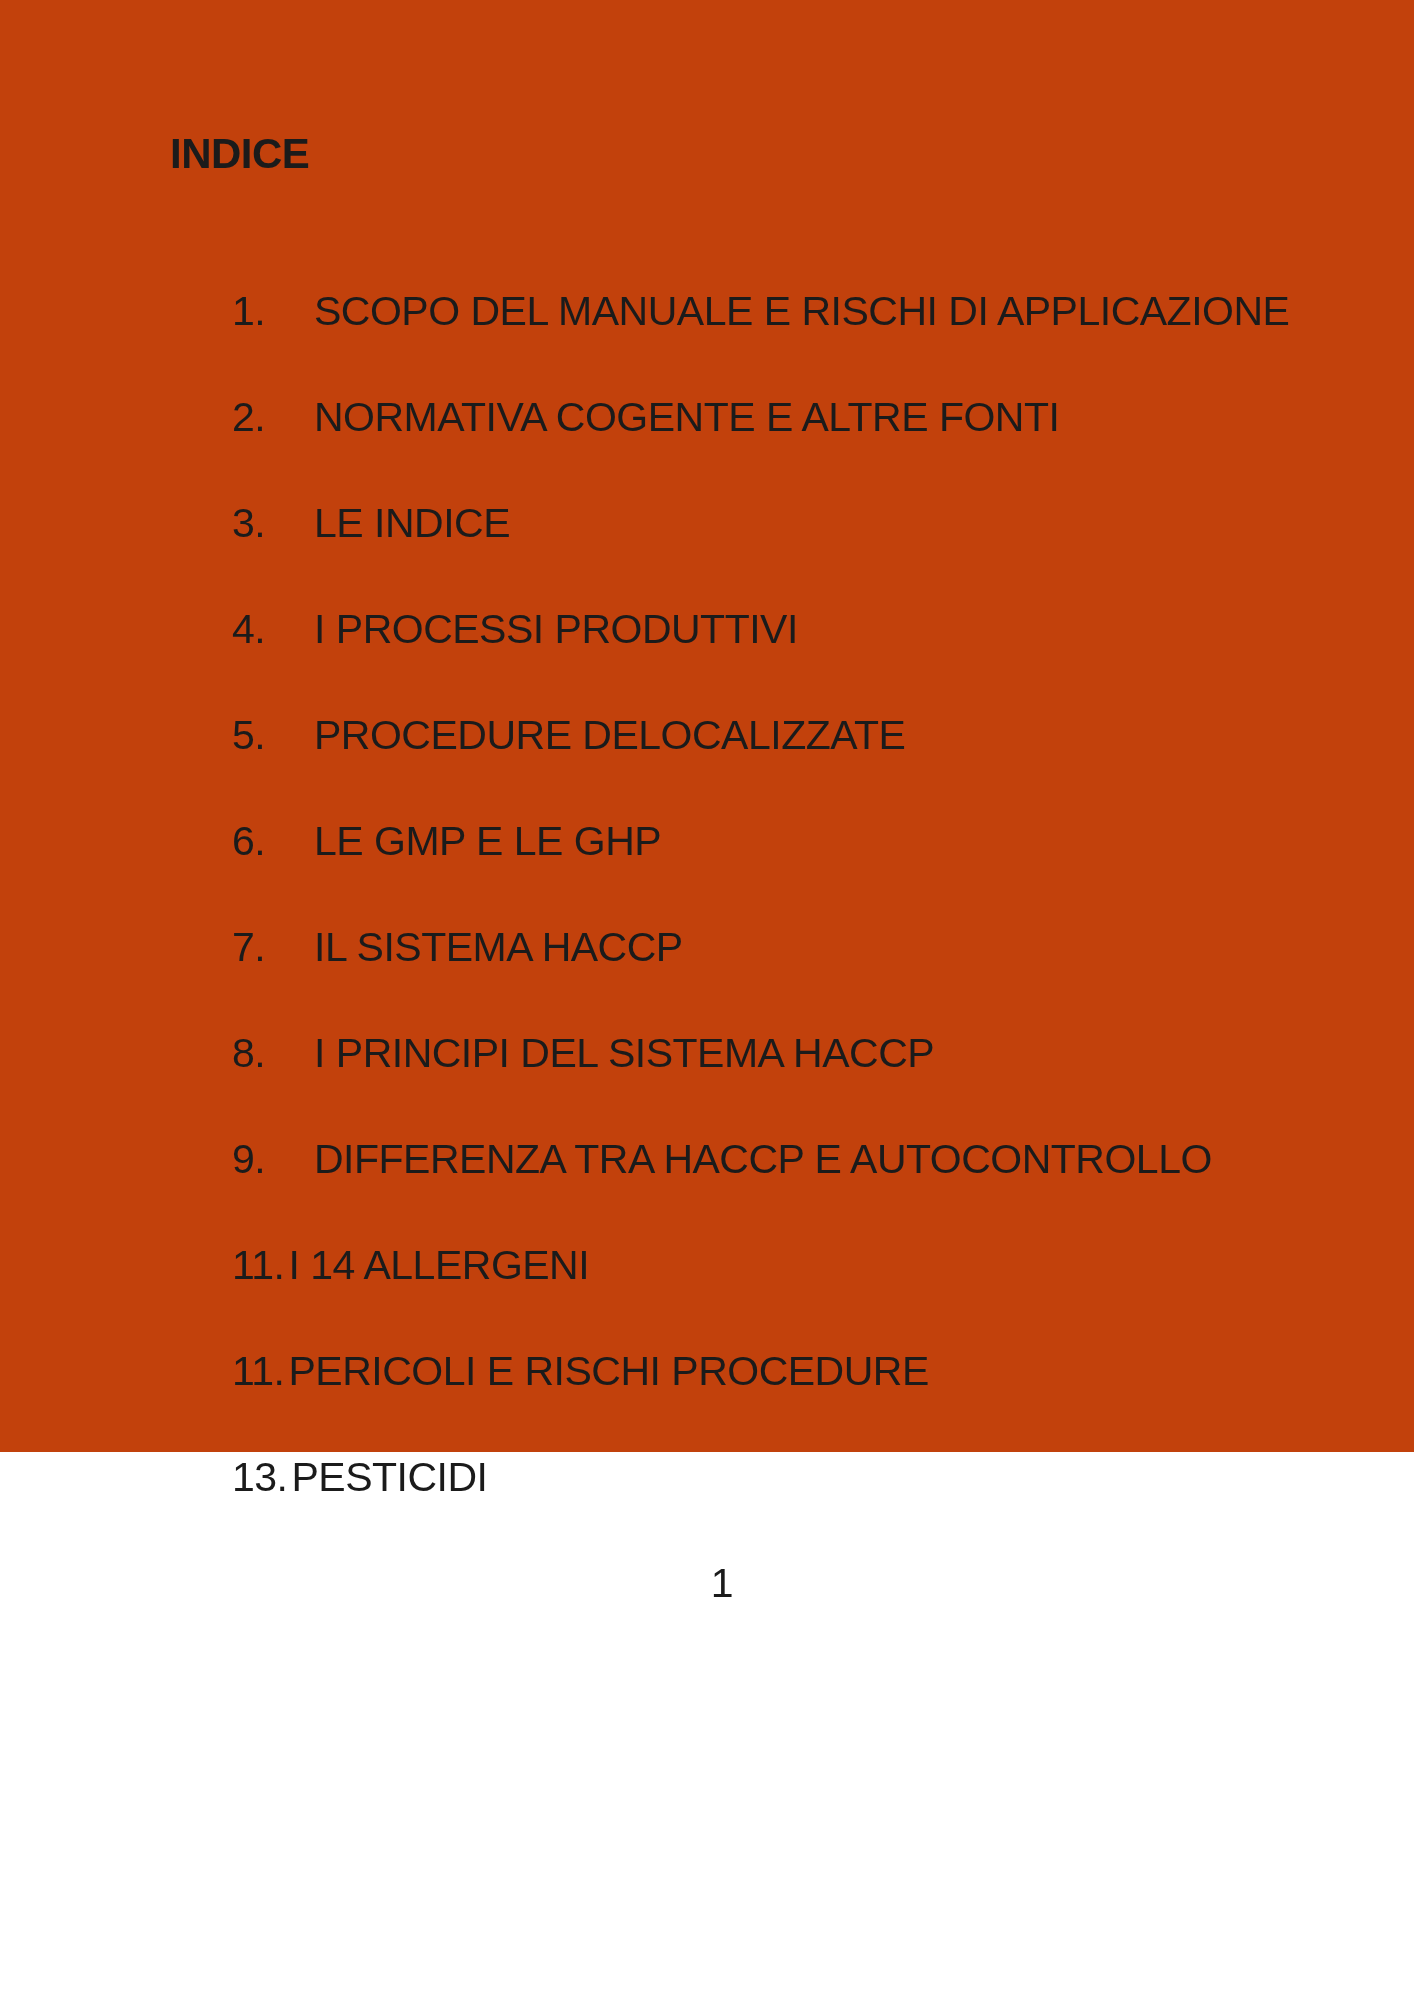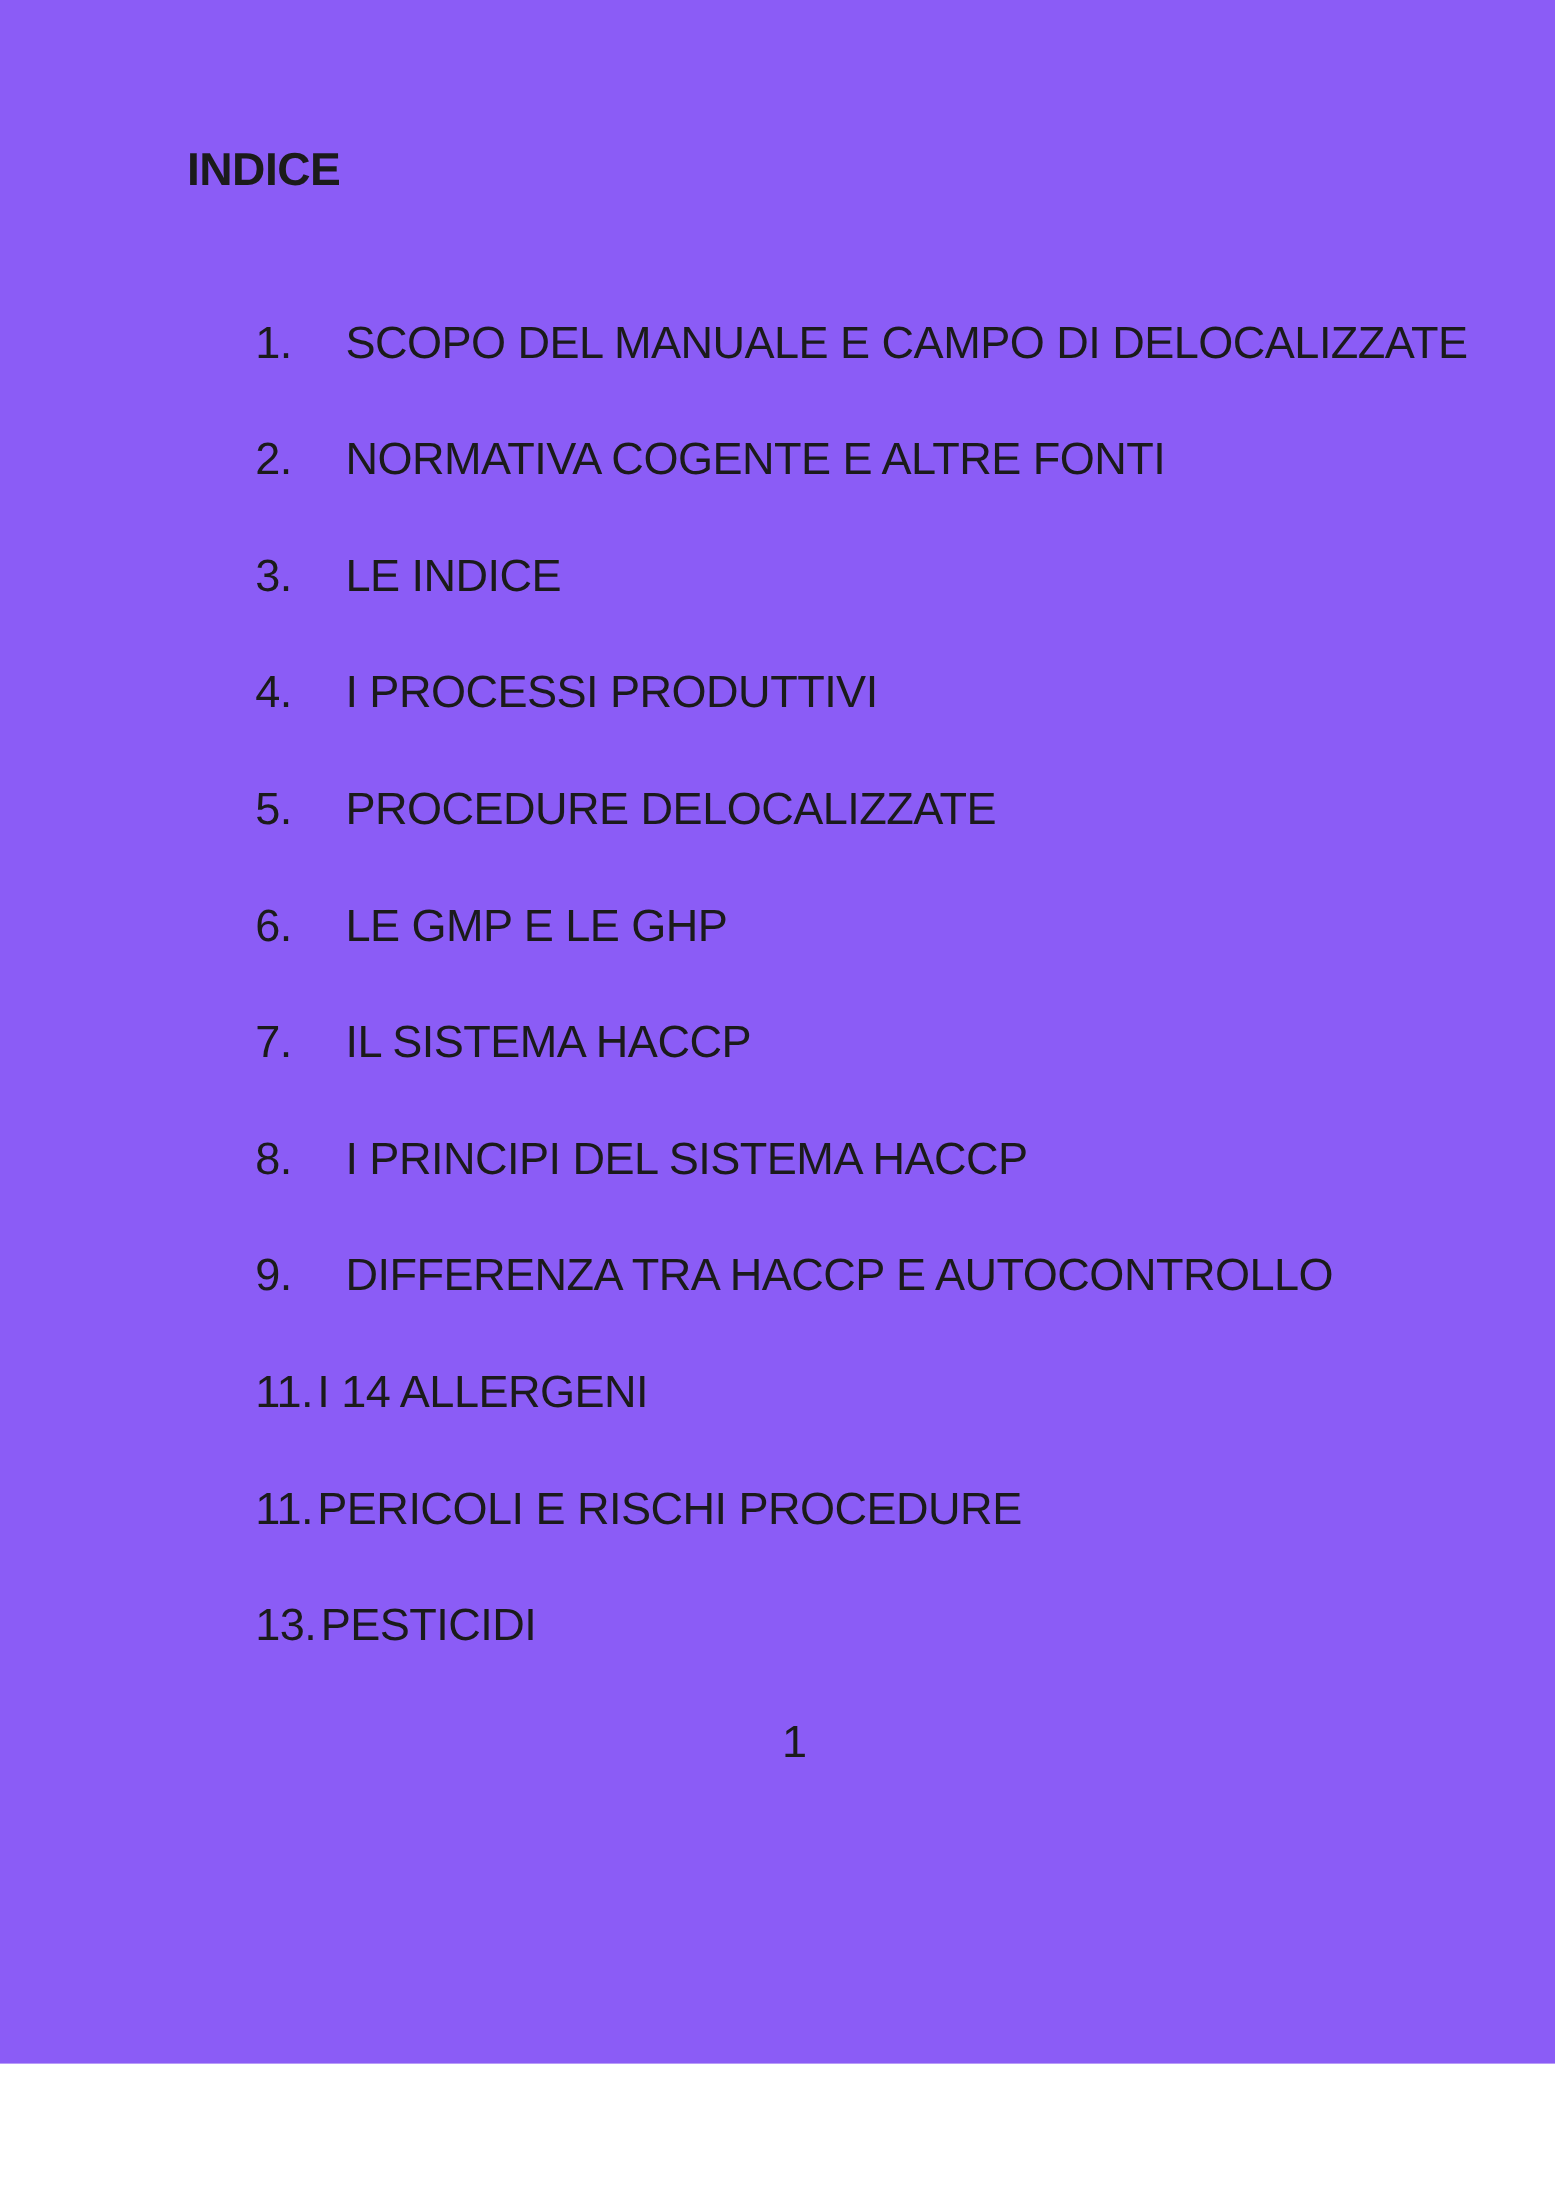--- a/index.html
+++ b/index.html
@@ -10,22 +10,22 @@
     width: 1414px;
     height: 2000px;
     background: #ffffff;
     overflow: hidden;
     font-family: "Liberation Sans", sans-serif;
     color: #1b1b1b;
   }
   .page {
     position: relative;
     width: 1414px;
-    height: 1876px;
-    background: #8b5cf6;
+    height: 1452px;
+    background: #c2410c;
   }
   .doc-title {
     margin: 0;
     padding: 130px 0 0 170px;
     font-size: 42px;
     line-height: 48px;
     font-weight: bold;
     letter-spacing: -0.5px;
   }
   .toc-list {
@@ -76,21 +76,21 @@
 </head>
 <body>
 
 <div class="page">
 
   <h1 class="doc-title">INDICE</h1>
 
   <ol class="toc-list">
     <li class="toc-item single">
       <span class="num">1.</span>
-      <span class="txt">SCOPO DEL MANUALE E CAMPO DI DELOCALIZZATE</span>
+      <span class="txt">SCOPO DEL MANUALE E RISCHI DI APPLICAZIONE</span>
     </li>
     <li class="toc-item single">
       <span class="num">2.</span>
       <span class="txt">NORMATIVA COGENTE E ALTRE FONTI</span>
     </li>
     <li class="toc-item single">
       <span class="num">3.</span>
       <span class="txt">LE INDICE</span>
     </li>
     <li class="toc-item single">

